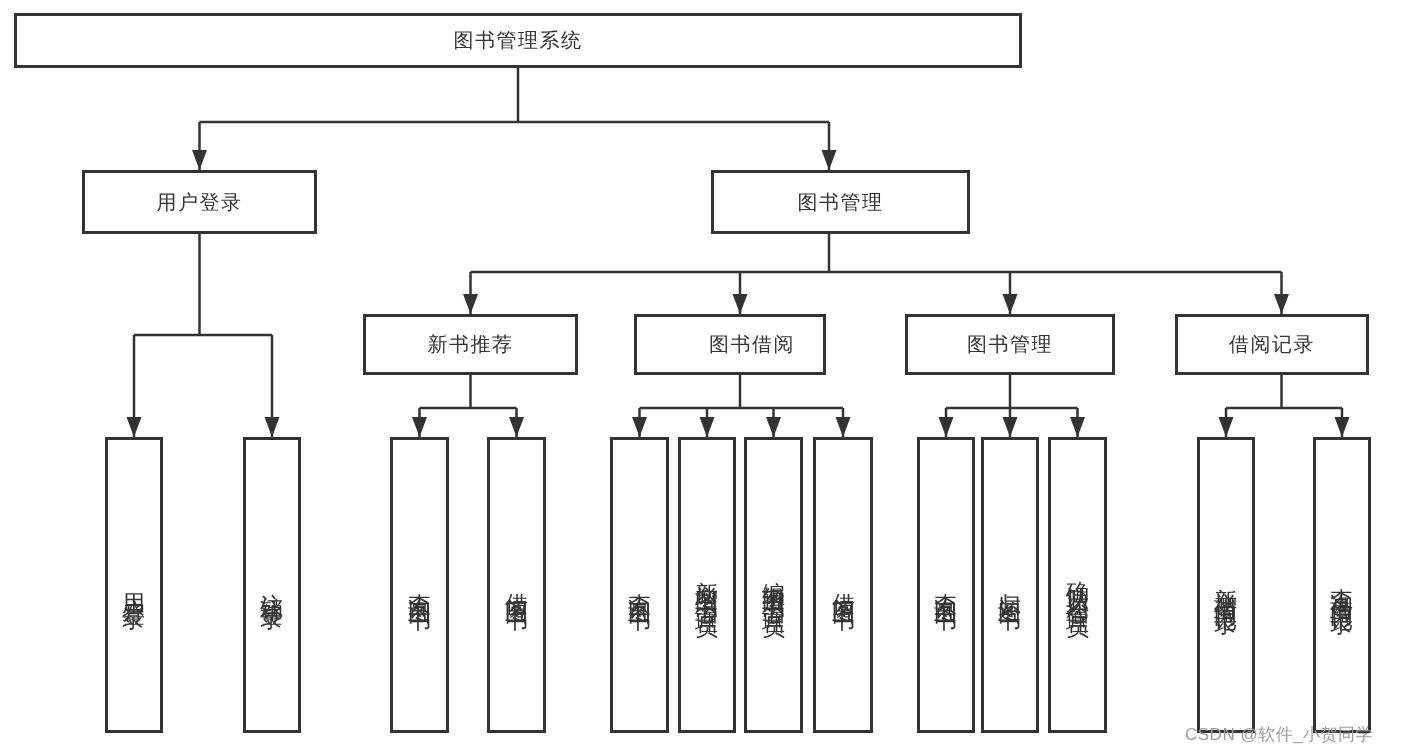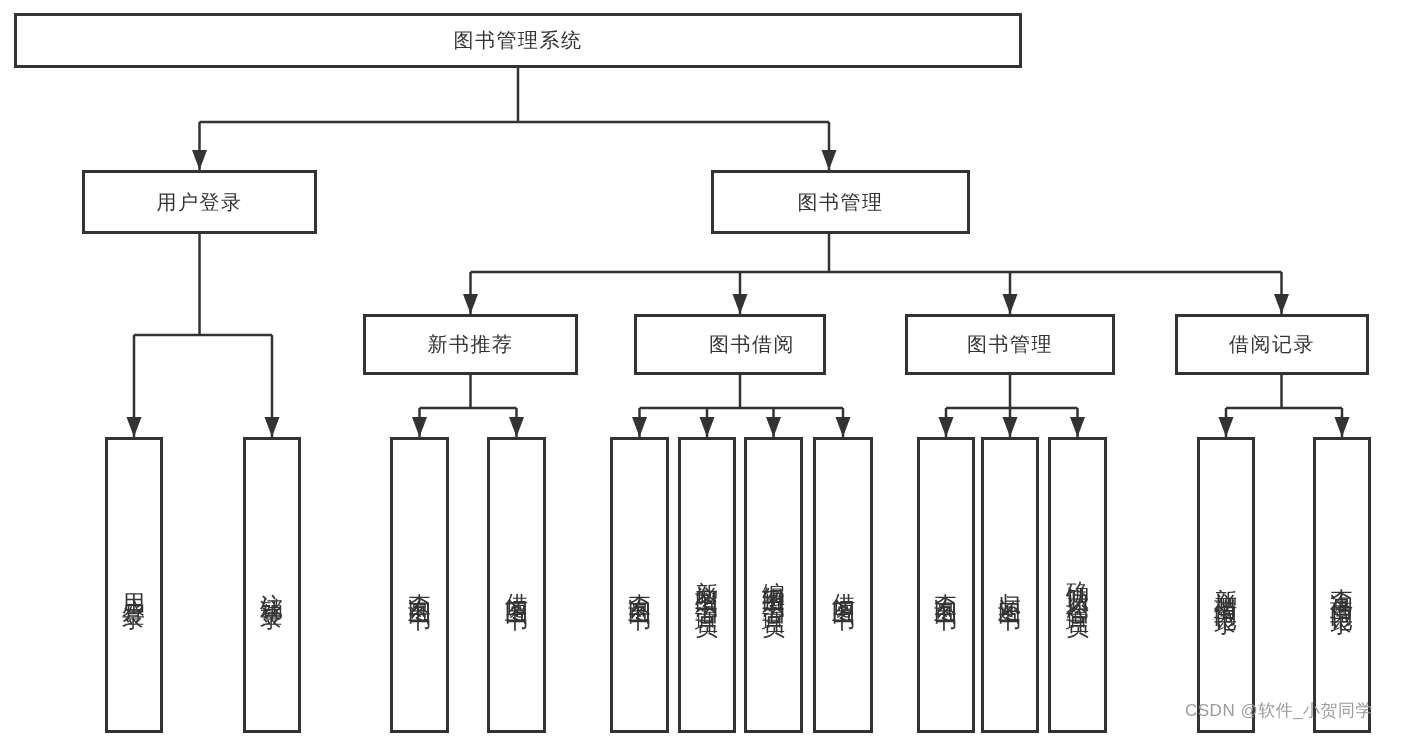--- a/index.html
+++ b/index.html
@@ -29,21 +29,21 @@
   .node.v {
     writing-mode: vertical-rl;
     text-align: center;
     line-height: 52px;
     font-size: 23px;
     letter-spacing: 5px;
   }
   .watermark {
     position: absolute;
     left: 1185px;
-    top: 699px;
+    top: 723px;
     font-size: 17px;
     letter-spacing: 0.5px;
     color: #9b9b9b;
     white-space: nowrap;
     z-index: 5;
   }
 </style>
 </head>
 <body>
 

